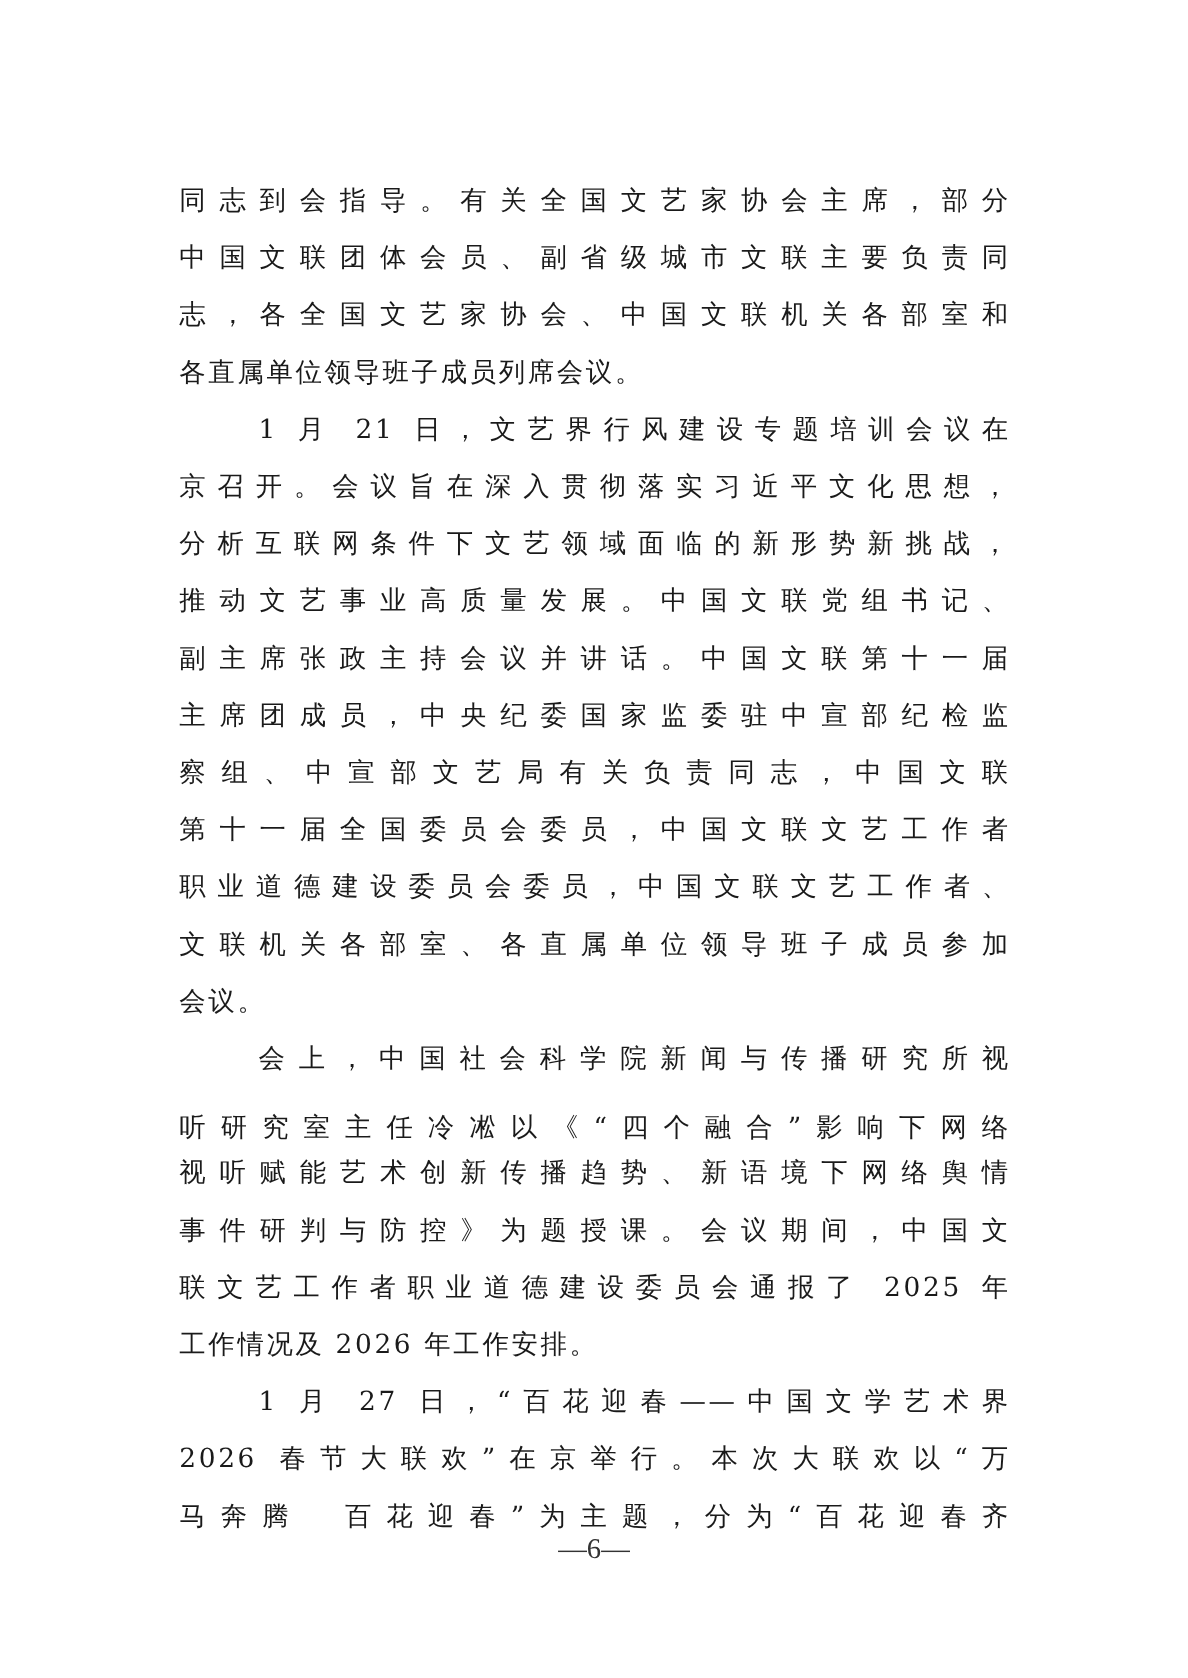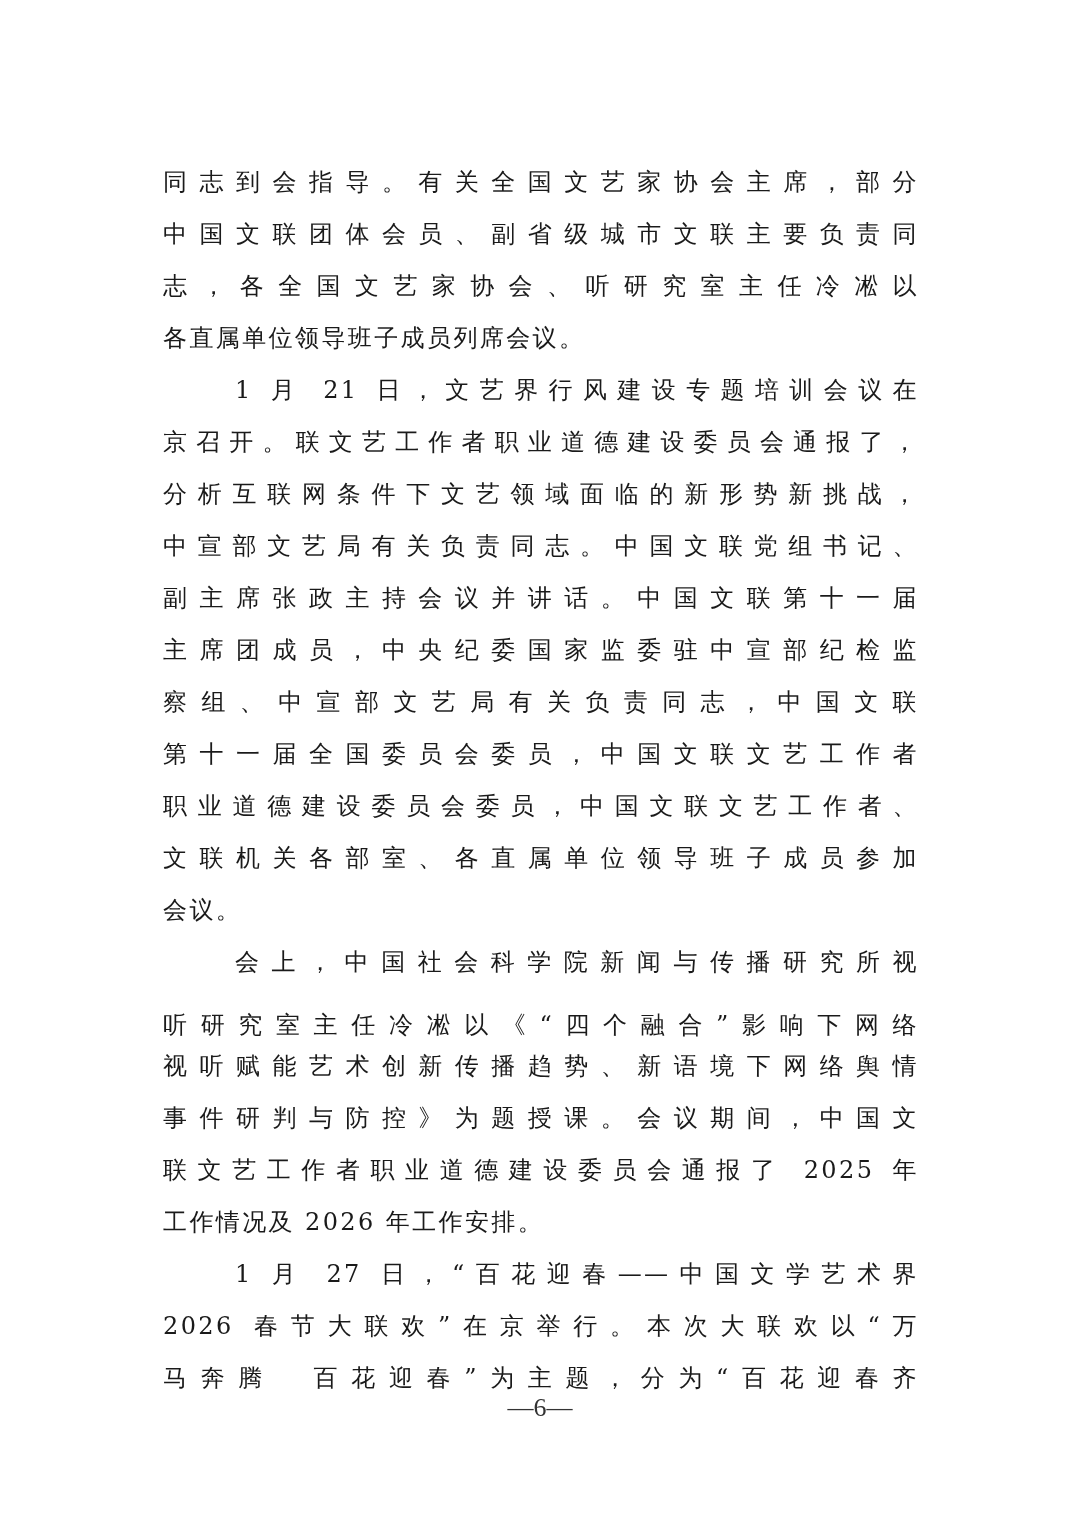--- a/index.html
+++ b/index.html
@@ -51,27 +51,27 @@
       color: #333;
       font-family: "Liberation Serif", "DejaVu Serif", serif;
     }
   </style>
 </head>
 <body>
 
 <div class="page">
   <div class="line" style="top:0px">同志到会指导。有关全国文艺家协会主席，部分</div>
   <div class="line" style="top:52px">中国文联团体会员、副省级城市文联主要负责同</div>
-  <div class="line" style="top:104px">志，各全国文艺家协会、听研究室主任冷凇以</div>
+  <div class="line" style="top:104px">志，各全国文艺家协会、中国文联机关各部室和</div>
   <div class="line last" style="top:156px">各直属单位领导班子成员列席会议。</div>
 
   <div class="line indent" style="top:208px">1 月 21 日，文艺界行风建设专题培训会议在</div>
-  <div class="line" style="top:260px">京召开。联文艺工作者职业道德建设委员会通报了，</div>
+  <div class="line" style="top:260px">京召开。会议旨在深入贯彻落实习近平文化思想，</div>
   <div class="line" style="top:312px">分析互联网条件下文艺领域面临的新形势新挑战，</div>
-  <div class="line" style="top:364px">中宣部文艺局有关负责同志。中国文联党组书记、</div>
+  <div class="line" style="top:364px">推动文艺事业高质量发展。中国文联党组书记、</div>
   <div class="line" style="top:416px">副主席张政主持会议并讲话。中国文联第十一届</div>
   <div class="line" style="top:468px">主席团成员，中央纪委国家监委驻中宣部纪检监</div>
   <div class="line" style="top:520px">察组、中宣部文艺局有关负责同志，中国文联</div>
   <div class="line" style="top:572px">第十一届全国委员会委员，中国文联文艺工作者</div>
   <div class="line" style="top:624px">职业道德建设委员会委员，中国文联文艺工作者、</div>
   <div class="line" style="top:676px">文联机关各部室、各直属单位领导班子成员参加</div>
   <div class="line last" style="top:728px">会议。</div>
 
   <div class="line indent" style="top:780px">会上，中国社会科学院新闻与传播研究所视</div>
   <div class="line" style="top:843px">听研究室主任冷凇以《“四个融合”影响下网络</div>

